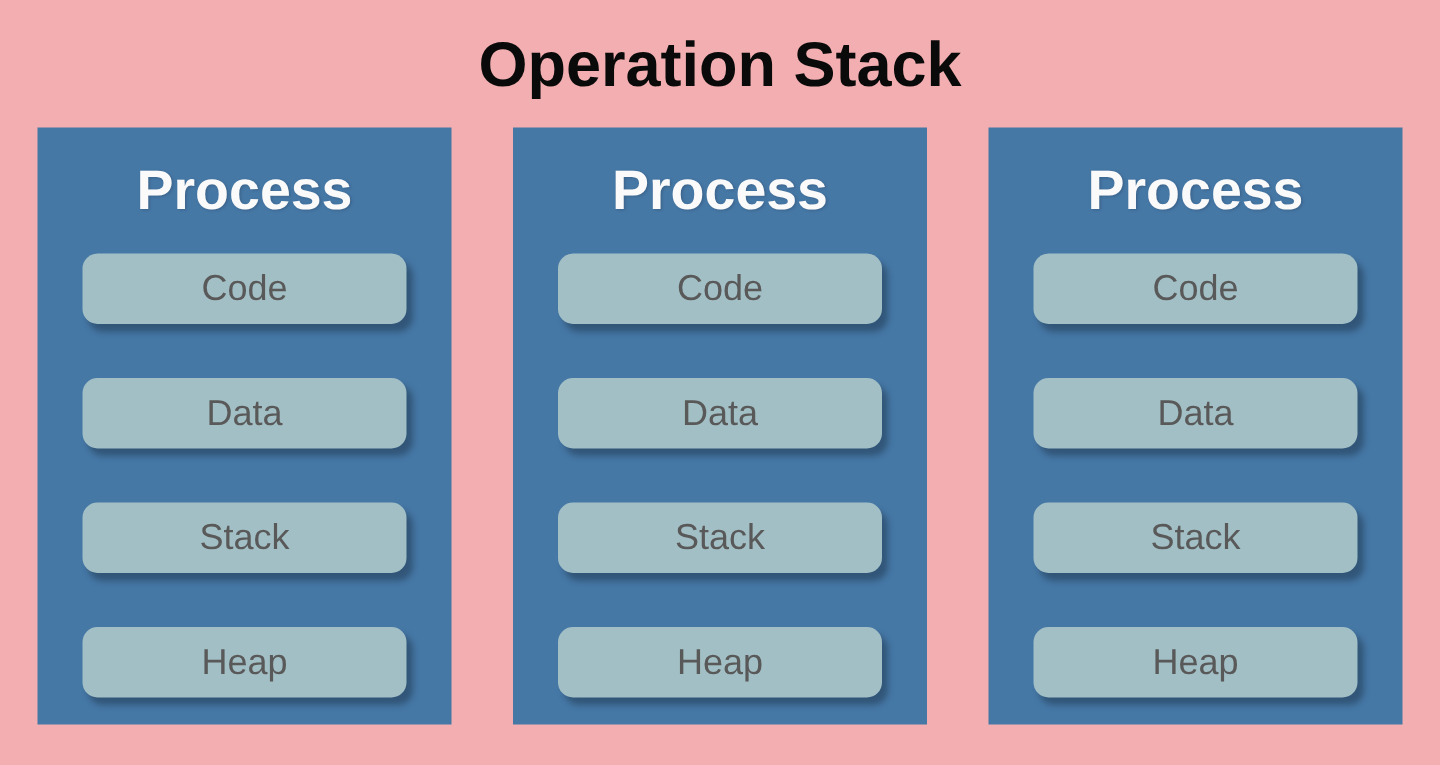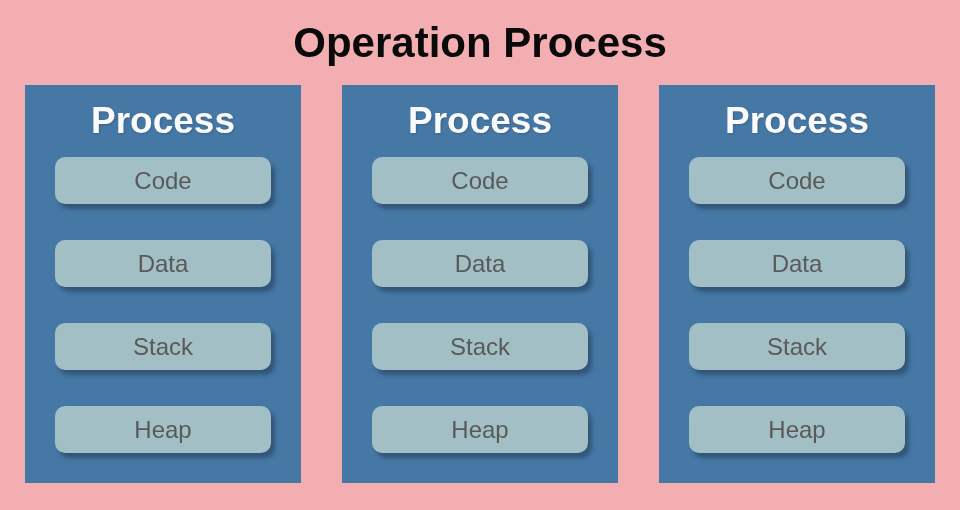--- a/index.html
+++ b/index.html
@@ -50,21 +50,21 @@
   .process {
     width: 276px;
     height: 398px;
     background: var(--panel);
     display: flex;
     flex-direction: column;
     align-items: center;
   }
   .process-title {
     margin: 0;
-    height: 72px;
+    height: 84px;
     width: 100%;
     display: flex;
     align-items: center;
     justify-content: center;
     font-size: 37px;
     font-weight: 700;
     color: var(--process-text);
     text-shadow: 1px 1px 2px rgba(40,60,85,0.35);
   }
   .segments {
@@ -83,21 +83,21 @@
     align-items: center;
     justify-content: center;
     font-size: 24px;
     color: var(--segment-text);
   }
 </style>
 </head>
 <body>
 
 <div class="canvas">
-  <h1 class="diagram-title">Operation Process</h1>
+  <h1 class="diagram-title">Operation Stack</h1>
 
   <div class="columns">
 
     <section class="process">
       <h2 class="process-title">Process</h2>
       <div class="segments">
         <div class="segment">Code</div>
         <div class="segment">Data</div>
         <div class="segment">Stack</div>
         <div class="segment">Heap</div>

